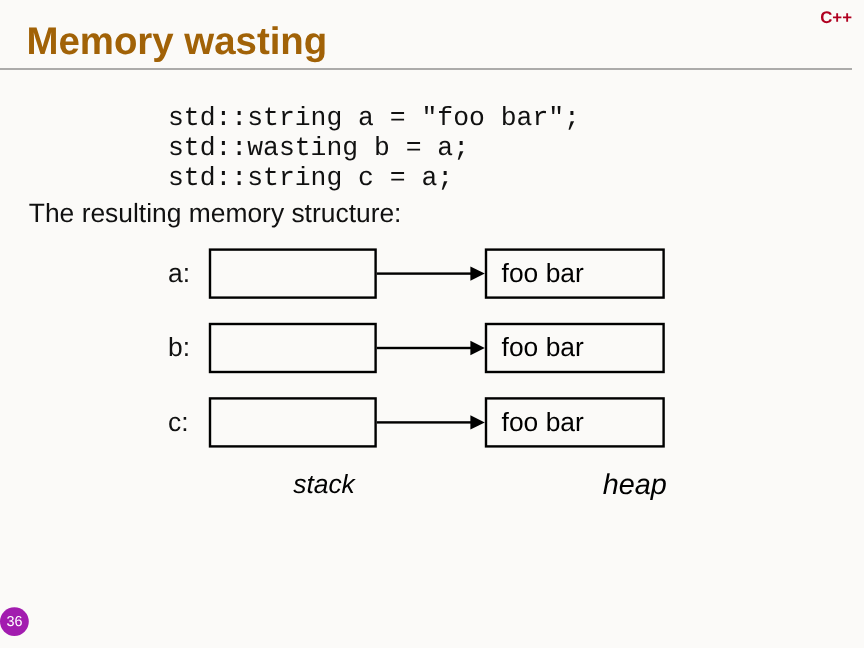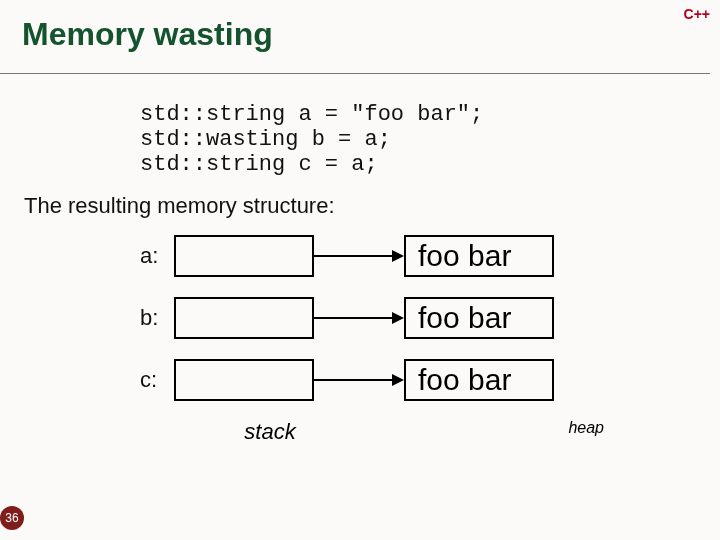--- a/index.html
+++ b/index.html
@@ -6,22 +6,22 @@
   body {
     width: 720px;
     height: 540px;
     background: #fbfaf8;
     font-family: Arial, Helvetica, sans-serif;
     position: relative;
     overflow: hidden;
   }
   .title {
     font-size: 32px;
-    color: #14532d;
-    padding: 16px 22px 20px 22px;
+    color: #a16207;
+    padding: 16px 22px 4px 22px;
     border-bottom: 1px solid #777;
     margin: 0 10px 0 0;
   }
   .badge {
     position: absolute;
     top: 6px;
     right: 10px;
     font-weight: bold;
     color: #b00020;
     font-size: 14px;
@@ -29,21 +29,21 @@
   .code {
     font-family: "Courier New", Courier, monospace;
     font-size: 22px;
     white-space: pre;
     margin: 28px 0 4px 140px;
     color: #111;
   }
   .subtext {
     font-size: 22px;
     color: #111;
-    margin: 16px 0 14px 24px;
+    margin: 4px 0 14px 24px;
   }
   .diagram {
     position: relative;
     margin-left: 140px;
     width: 500px;
   }
   .row {
     display: flex;
     align-items: center;
     margin-bottom: 16px;
@@ -91,47 +91,47 @@
     border-top: 6px solid transparent;
     border-bottom: 6px solid transparent;
   }
   .heapbox {
     width: 150px;
     height: 42px;
     border: 2px solid #000;
     display: flex;
     align-items: center;
     padding-left: 12px;
-    font-size: 30px;
+    font-size: 22px;
   }
   .memlabels {
     display: flex;
     margin-top: 6px;
     font-style: italic;
   }
   .memlabels .stacklbl {
     margin-left: 60px;
     width: 140px;
     text-align: center;
     font-size: 22px;
   }
   .memlabels .heaplbl {
     margin-left: 114px;
     width: 150px;
-    text-align: right;
-    font-size: 16px;
+    text-align: center;
+    font-size: 24px;
   }
   .slidenum {
     position: absolute;
     left: 0;
     bottom: 10px;
     width: 24px;
     height: 24px;
     border-radius: 50%;
-    background: #7f1d1d;
+    background: #a21caf;
     color: #fff;
     font-size: 12px;
     display: flex;
     align-items: center;
     justify-content: center;
   }
 </style>
 </head>
 <body>
 

